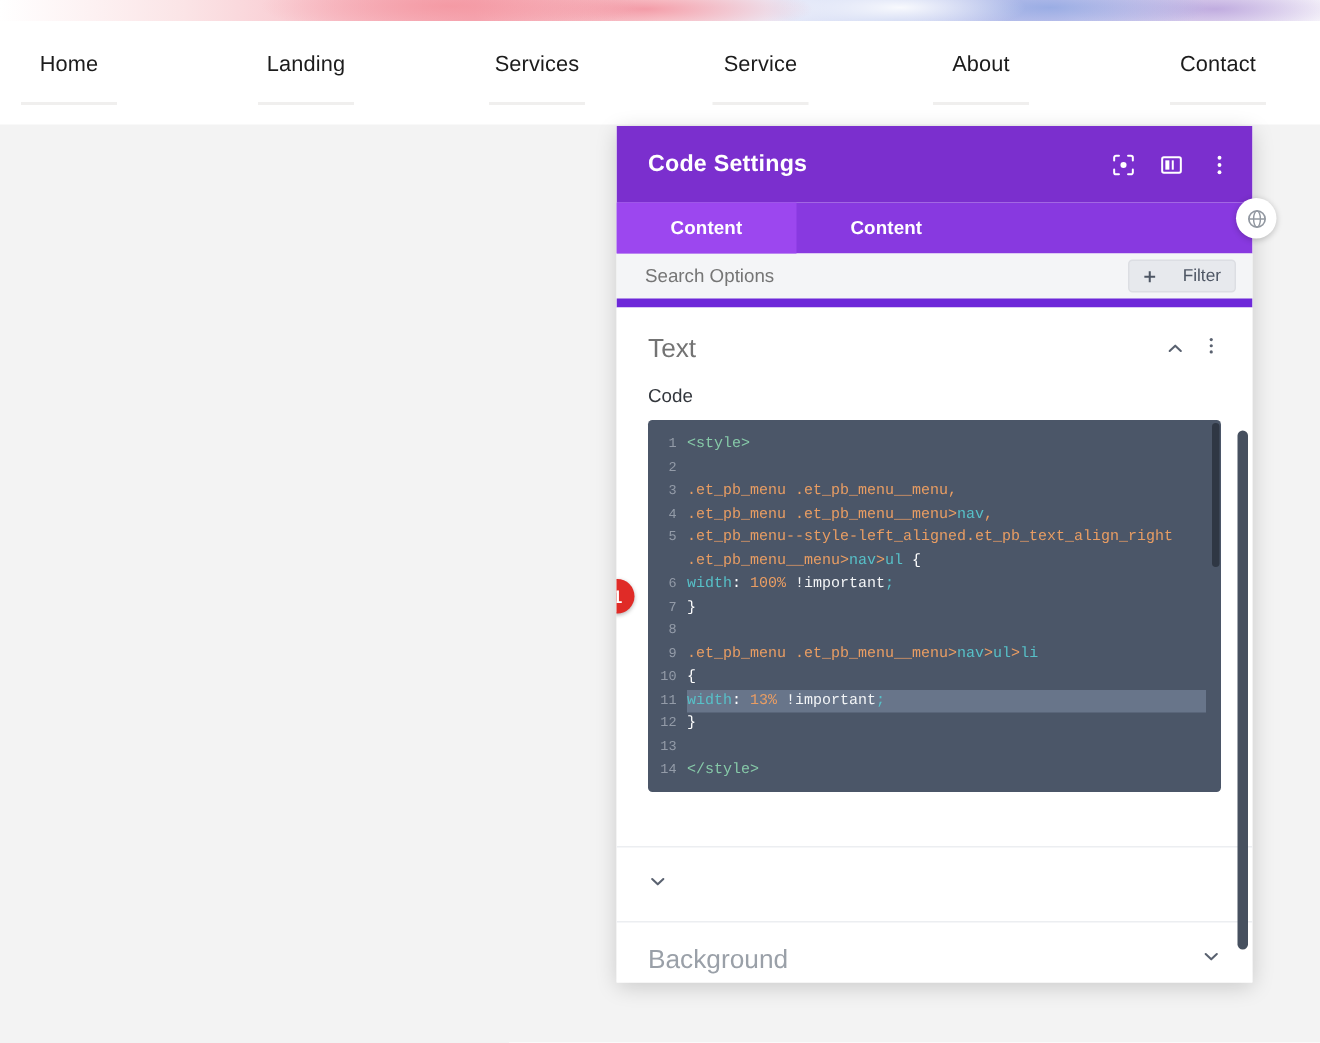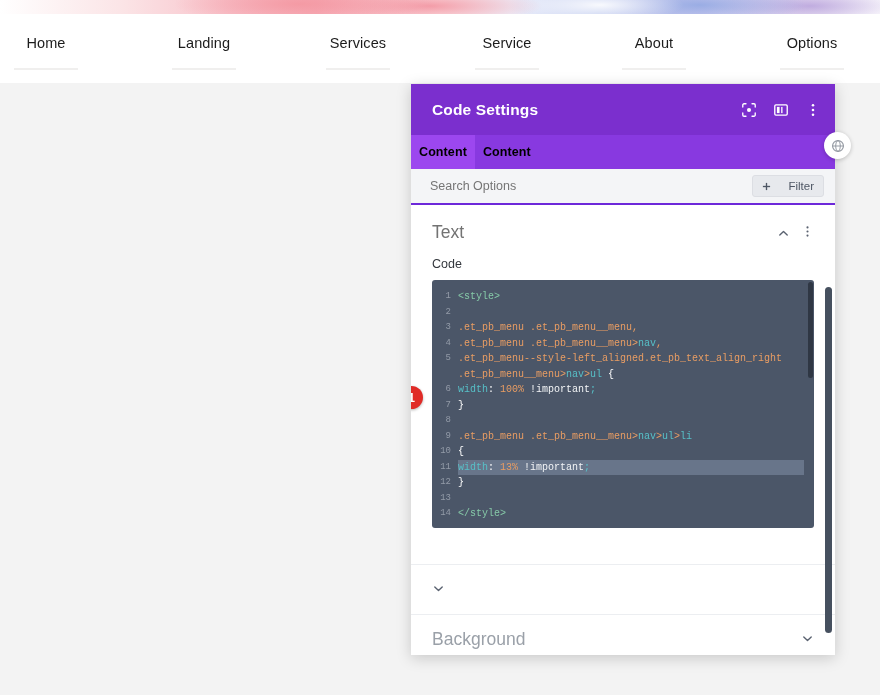--- a/index.html
+++ b/index.html
@@ -56,28 +56,28 @@
     display: flex; align-items: center; padding: 0 14px 0 21px;
   }
   .modal-title {
     color: #fff; font-size: 15.5px; font-weight: 700; flex: 1; letter-spacing: .15px;
   }
   .hdr-icons { display: flex; align-items: center; gap: 15px; }
   .hdr-icon { width: 17px; height: 17px; display: flex; align-items: center; justify-content: center; cursor: pointer; }
 
   .tabs { height: 34px; background: #8839e0; display: flex; }
   .tab {
-    padding: 0 8px; height: 34px; display: flex; align-items: center;
-    color: #000000; font-size: 12.5px; font-weight: 700; cursor: pointer;
+    padding: 0 36px; height: 34px; display: flex; align-items: center;
+    color: #ffffff; font-size: 12.5px; font-weight: 700; cursor: pointer;
     letter-spacing: .1px;
   }
   .tab.active { background: #9c47ef; }
 
   .search-row {
-    height: 36px; background: #f4f5f7; border-bottom: 2px solid #6d28d9;
+    height: 36px; background: #f4f5f7; border-bottom: 6px solid #6d28d9;
     display: flex; align-items: center; padding: 0 11px 0 19px;
   }
   .search-input {
     flex: 1; border: none; background: transparent; outline: none;
     font-family: "Liberation Sans", sans-serif;
     font-size: 12.5px; color: #b9bcc4;
   }
   .filter-btn {
     background: #e7e9ed; border: 1px solid #dcdee3; border-radius: 3px;
     padding: 4px 9px; font-size: 11.5px; color: #4e5664; cursor: pointer;
@@ -173,21 +173,21 @@
       <div class="nav-item" style="left: 0px; width: 92px;">Home</div>
       <div class="nav-underline" style="left: 14px; width: 64px;"></div>
       <div class="nav-item" style="left: 158px; width: 92px;">Landing</div>
       <div class="nav-underline" style="left: 172px; width: 64px;"></div>
       <div class="nav-item" style="left: 312px; width: 92px;">Services</div>
       <div class="nav-underline" style="left: 326px; width: 64px;"></div>
       <div class="nav-item" style="left: 461px; width: 92px;">Service</div>
       <div class="nav-underline" style="left: 475px; width: 64px;"></div>
       <div class="nav-item" style="left: 608px; width: 92px;">About</div>
       <div class="nav-underline" style="left: 622px; width: 64px;"></div>
-      <div class="nav-item" style="left: 766px; width: 92px;">Options</div>
+      <div class="nav-item" style="left: 766px; width: 92px;">Contact</div>
       <div class="nav-underline" style="left: 780px; width: 64px;"></div>
     </nav>
 
   <div class="globe-badge">
     <svg width="14" height="14" viewBox="0 0 16 16">
       <circle cx="8" cy="8" r="6.2" fill="none" stroke="#9298a1" stroke-width="1.3"></circle>
       <ellipse cx="8" cy="8" rx="2.6" ry="6.2" fill="none" stroke="#9298a1" stroke-width="1.1"></ellipse>
       <line x1="1.8" y1="8" x2="14.2" y2="8" stroke="#9298a1" stroke-width="1.1"></line>
     </svg>
   </div>

